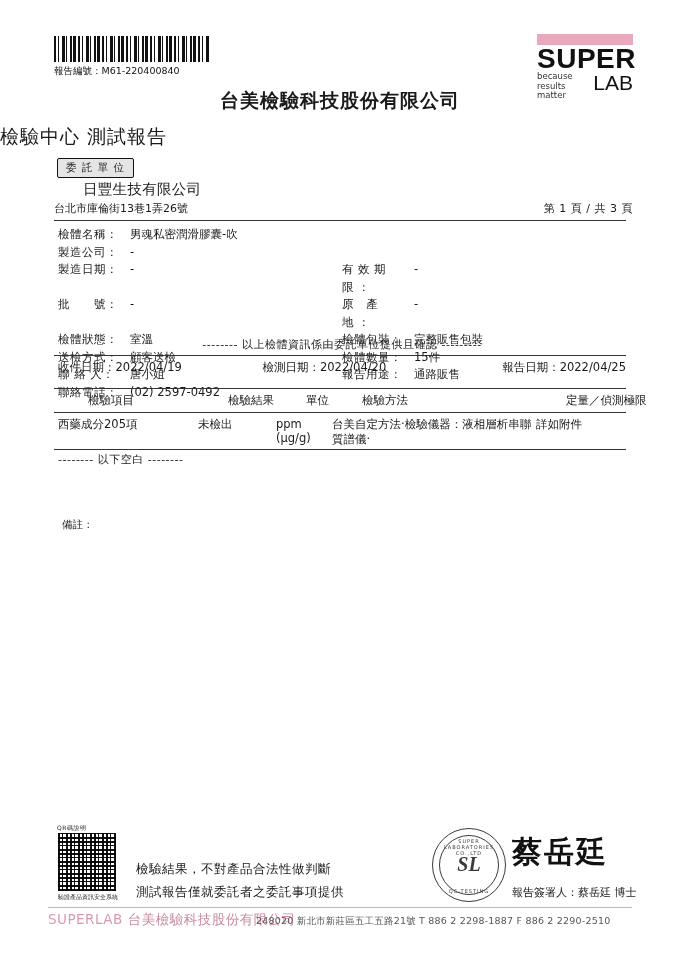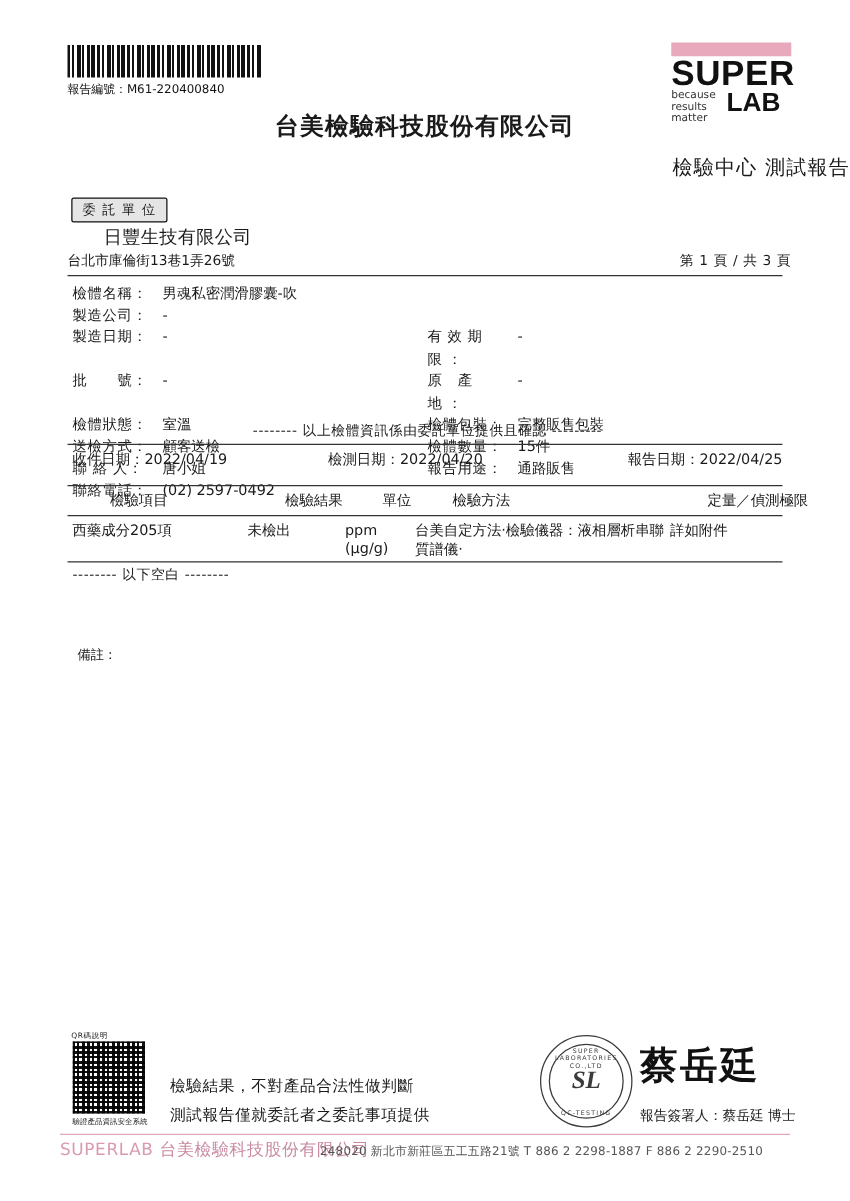--- a/index.html
+++ b/index.html
@@ -54,22 +54,22 @@
     text-align: center;
     font-size: 19px;
     font-weight: bold;
     letter-spacing: 1px;
   }
   .report-subtitle {
     position: absolute;
     left: 0;
     top: 124px;
     width: 680px;
-    text-align: right;
-    font-size: 16px;
+    text-align: left;
+    font-size: 19px;
     letter-spacing: 1px;
   }
   
   .logo-box {
     position: absolute;
     right: 47px;
     top: 34px;
     width: 96px;
     text-align: right;
   }
@@ -91,24 +91,24 @@
     font-size: 8.5px;
     line-height: 9.5px;
     color: #333;
     float: left;
     text-align: left;
     margin-top: 2px;
   }
   .logo-lab {
     font-family: "Liberation Sans", sans-serif;
     font-size: 21px;
-    font-weight: bold;
+    font-weight: normal;
     line-height: 22px;
     color: #111;
-    text-align: center;
+    text-align: right;
     margin-top: 2px;
   }
   .logo-row2 { overflow: hidden; }
   
   .client-tag {
     position: absolute;
     left: 57px;
     top: 158px;
     border: 1px solid #111;
     border-radius: 2px;

